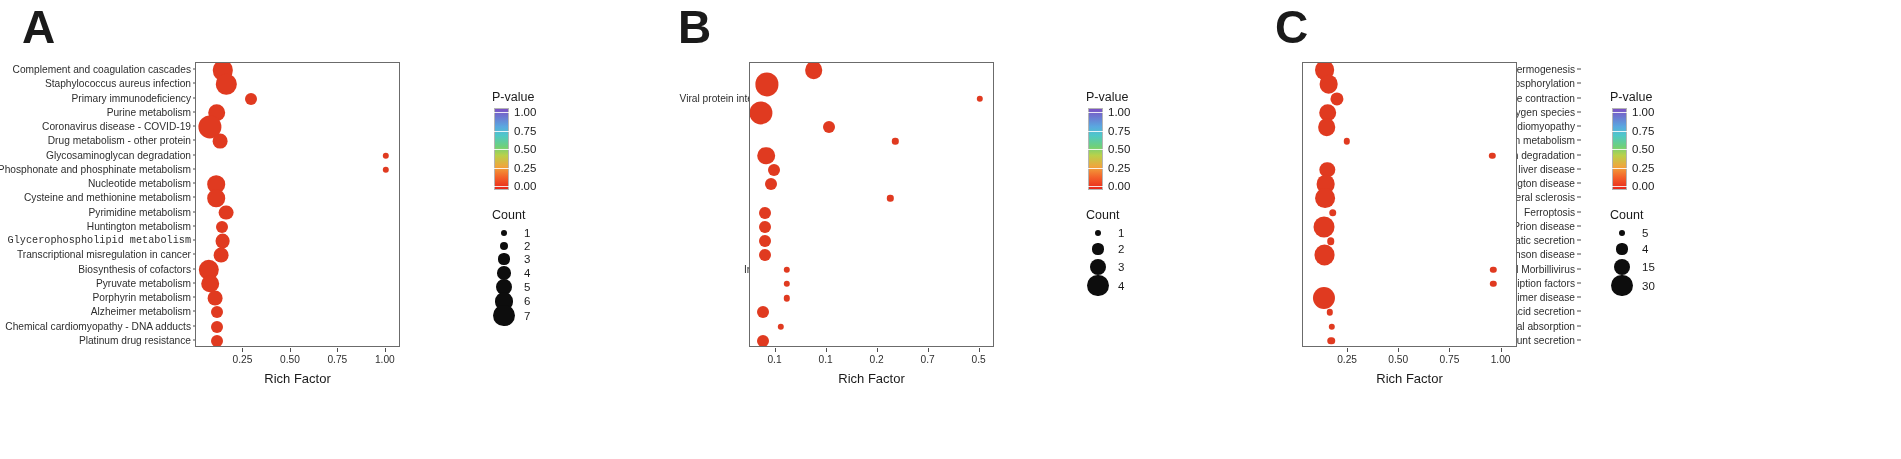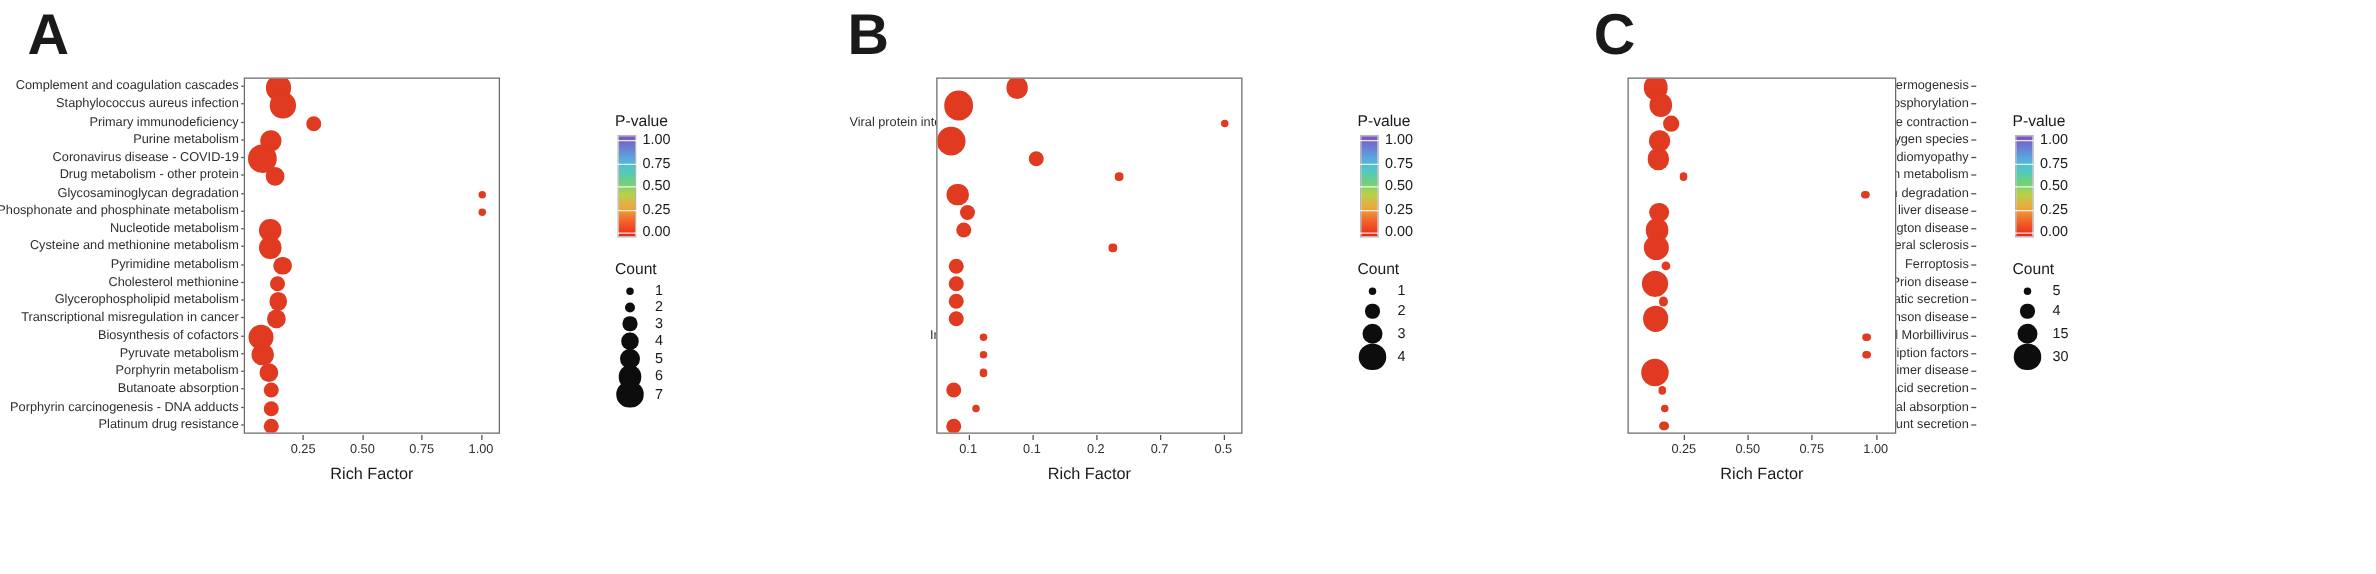--- a/index.html
+++ b/index.html
@@ -171,28 +171,28 @@
         <div class="ylabel" style="top: 83.375px; font-size: 10.2px;">Staphylococcus aureus infection</div>
         <div class="ylabel" style="top: 97.625px; font-size: 10.2px;">Primary immunodeficiency</div>
         <div class="ylabel" style="top: 111.875px; font-size: 10.2px;">Purine metabolism</div>
         <div class="ylabel" style="top: 126.125px; font-size: 10.2px;">Coronavirus disease - COVID-19</div>
         <div class="ylabel" style="top: 140.375px; font-size: 10.2px;">Drug metabolism - other protein</div>
         <div class="ylabel" style="top: 154.625px; font-size: 10.2px;">Glycosaminoglycan degradation</div>
         <div class="ylabel" style="top: 168.875px; font-size: 10.2px;">Phosphonate and phosphinate metabolism</div>
         <div class="ylabel" style="top: 183.125px; font-size: 10.2px;">Nucleotide metabolism</div>
         <div class="ylabel" style="top: 197.375px; font-size: 10.2px;">Cysteine and methionine metabolism</div>
         <div class="ylabel" style="top: 211.625px; font-size: 10.2px;">Pyrimidine metabolism</div>
-        <div class="ylabel" style="top: 225.875px; font-size: 10.2px;">Cholesterol methionine</div>
-        <div class="ylabel" style="top: 240.125px; font-size: 10.2px;">Glycerophospholipid metabolism</div>
+        <div class="ylabel" style="top: 225.875px; font-size: 10.2px;">Huntington metabolism</div>
+        <div class="ylabel" style="top: 240.125px; font-size: 10.2px; font-family: Liberation Mono, monospace;">Glycerophospholipid metabolism</div>
         <div class="ylabel" style="top: 254.375px; font-size: 10.2px;">Transcriptional misregulation in cancer</div>
         <div class="ylabel" style="top: 268.625px; font-size: 10.2px;">Biosynthesis of cofactors</div>
         <div class="ylabel" style="top: 282.875px; font-size: 10.2px;">Pyruvate metabolism</div>
         <div class="ylabel" style="top: 297.125px; font-size: 10.2px;">Porphyrin metabolism</div>
-        <div class="ylabel" style="top: 311.375px; font-size: 10.2px;">Butanoate absorption</div>
-        <div class="ylabel" style="top: 325.625px; font-size: 10.2px;">Porphyrin carcinogenesis - DNA adducts</div>
+        <div class="ylabel" style="top: 311.375px; font-size: 10.2px;">Alzheimer metabolism</div>
+        <div class="ylabel" style="top: 325.625px; font-size: 10.2px;">Chemical cardiomyopathy - DNA adducts</div>
         <div class="ylabel" style="top: 339.875px; font-size: 10.2px;">Platinum drug resistance</div>
       </div>
       <div class="plotbox" style="left: 195px; top: 62px; width: 205px; height: 285px;">
         <div class="dot" style="width: 20.4px; height: 20.4px; left: 26.5741px; top: 7.125px; background: rgb(224, 58, 32);"></div>
         <div class="dot" style="width: 20.4px; height: 20.4px; left: 30.3704px; top: 21.375px; background: rgb(224, 58, 32);"></div>
         <div class="dot" style="width: 12px; height: 12px; left: 55.0463px; top: 35.625px; background: rgb(224, 58, 32);"></div>
         <div class="dot" style="width: 17.6px; height: 17.6px; left: 20.8796px; top: 49.875px; background: rgb(224, 58, 32);"></div>
         <div class="dot" style="width: 23.2px; height: 23.2px; left: 14.2361px; top: 64.125px; background: rgb(224, 58, 32);"></div>
         <div class="dot" style="width: 14.8px; height: 14.8px; left: 23.7269px; top: 78.375px; background: rgb(224, 58, 32);"></div>
         <div class="dot" style="width: 6.4px; height: 6.4px; left: 189.815px; top: 92.625px; background: rgb(224, 58, 32);"></div>

